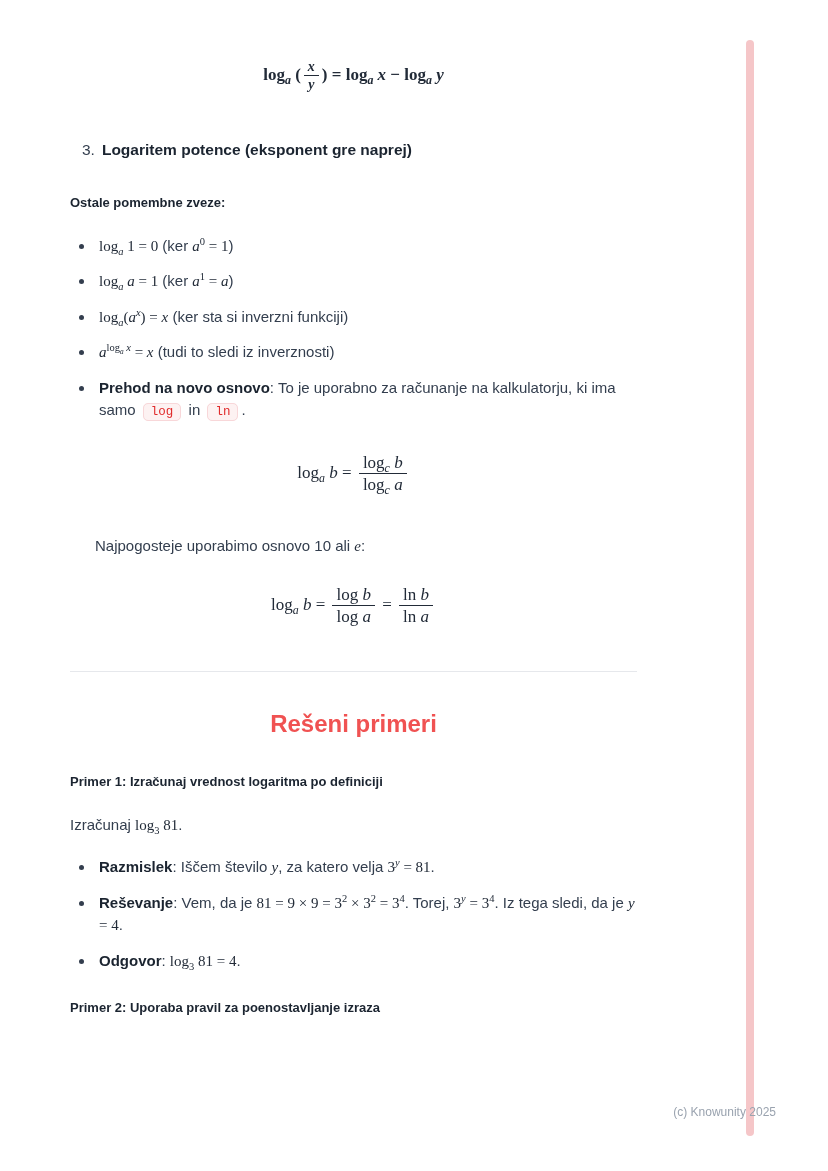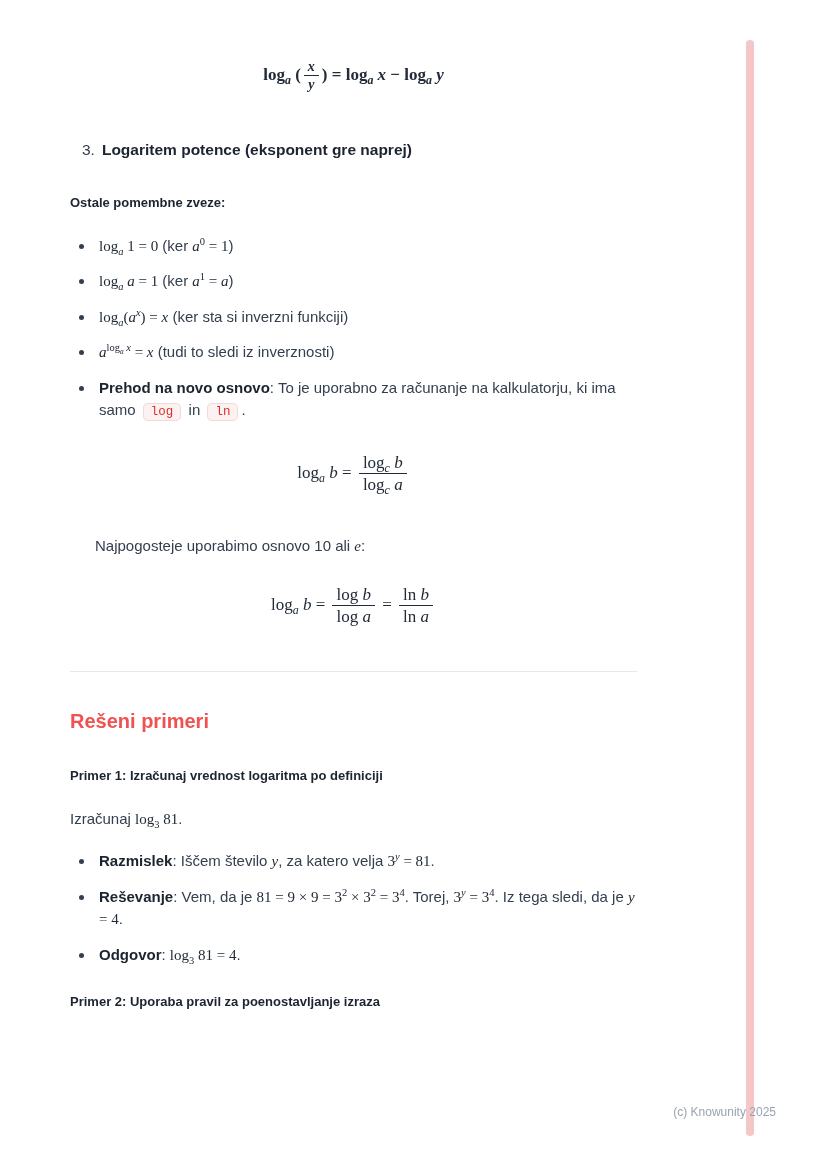--- a/index.html
+++ b/index.html
@@ -29,22 +29,22 @@
   .fnum,.fden{display:block;padding:0 4px;line-height:1.25;}
   .fden{border-top:1px solid var(--math);}
   
   .seg-bold{font-weight:700;color:var(--heading);}
   .seg-code{font-family:"Liberation Mono", monospace;font-size:12.5px;
     background:var(--code_bg);border:1px solid var(--code_border);color:var(--code_text);
     padding:1px 7px;border-radius:5px;margin:0 3px;white-space:nowrap;}
   .sub-heading{font-weight:700;font-size:13px;color:var(--heading);margin:0 0 22px;}
   .numbered-heading{display:flex;gap:7px;padding-left:12px;margin:0 0 32px;font-size:15.5px;}
   .numbered-heading .num{color:var(--text);}
-  .accent-heading{font-family:"Liberation Sans", sans-serif;font-weight:800;font-size:20px;
-    color:var(--accent);margin:0 0 30px;}
+  .accent-heading{font-family:"Liberation Sans", sans-serif;font-weight:800;font-size:24px;
+    color:var(--accent);margin:0 0 30px;text-align:center;}
   .para{margin:0 0 20px;}
   .note{margin:0 0 20px;padding-left:25px;}
   ul.props{list-style:disc;margin:0 0 26px;padding-left:25px;}
   ul.props li{padding-left:4px;margin-bottom:13px;}
   ul.props li:last-child{margin-bottom:0;}
   .f1{margin:16px 0 44px;font-weight:bold;}
   .f2{margin:0 0 40px;}
   .f3{margin:30px 0 40px;}
   .f4{margin:26px 0 44px;}
   .divider{border:none;border-top:1px solid var(--divider);margin:0 0 34px;}

